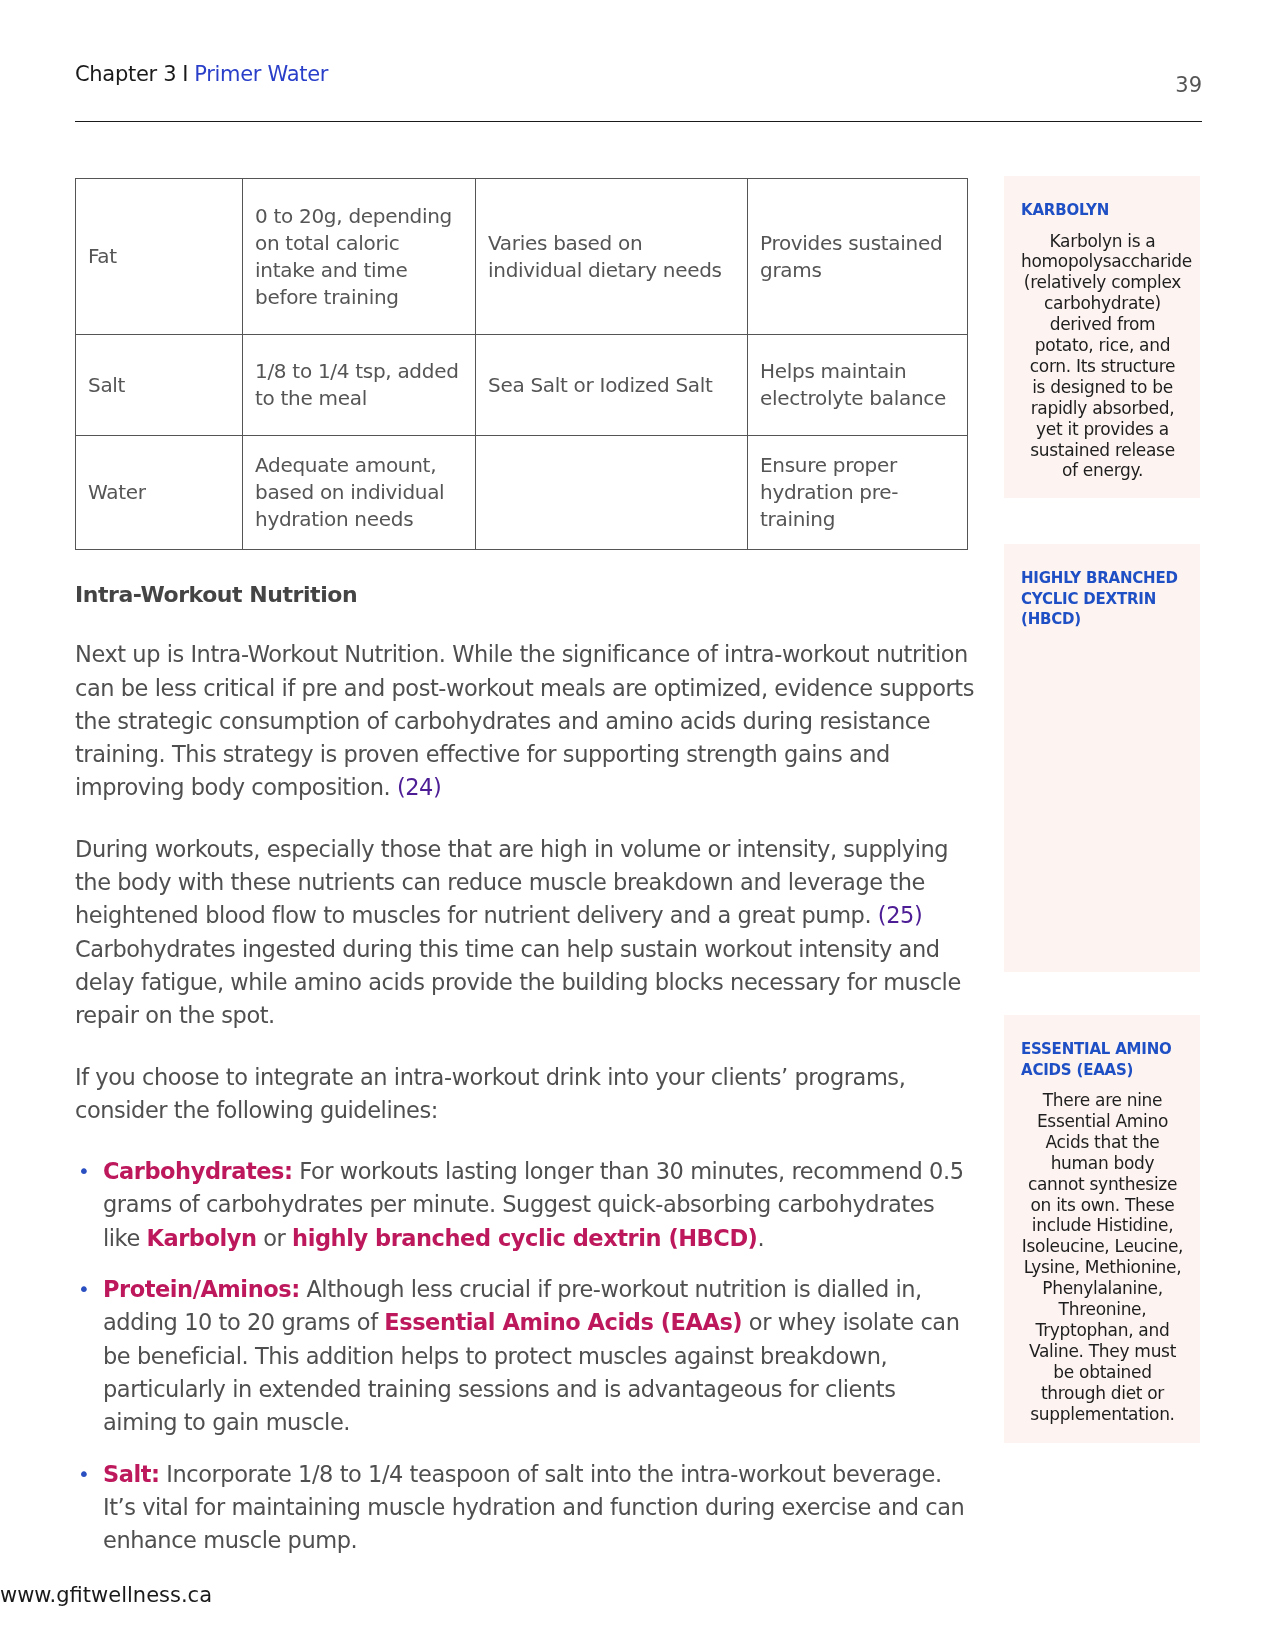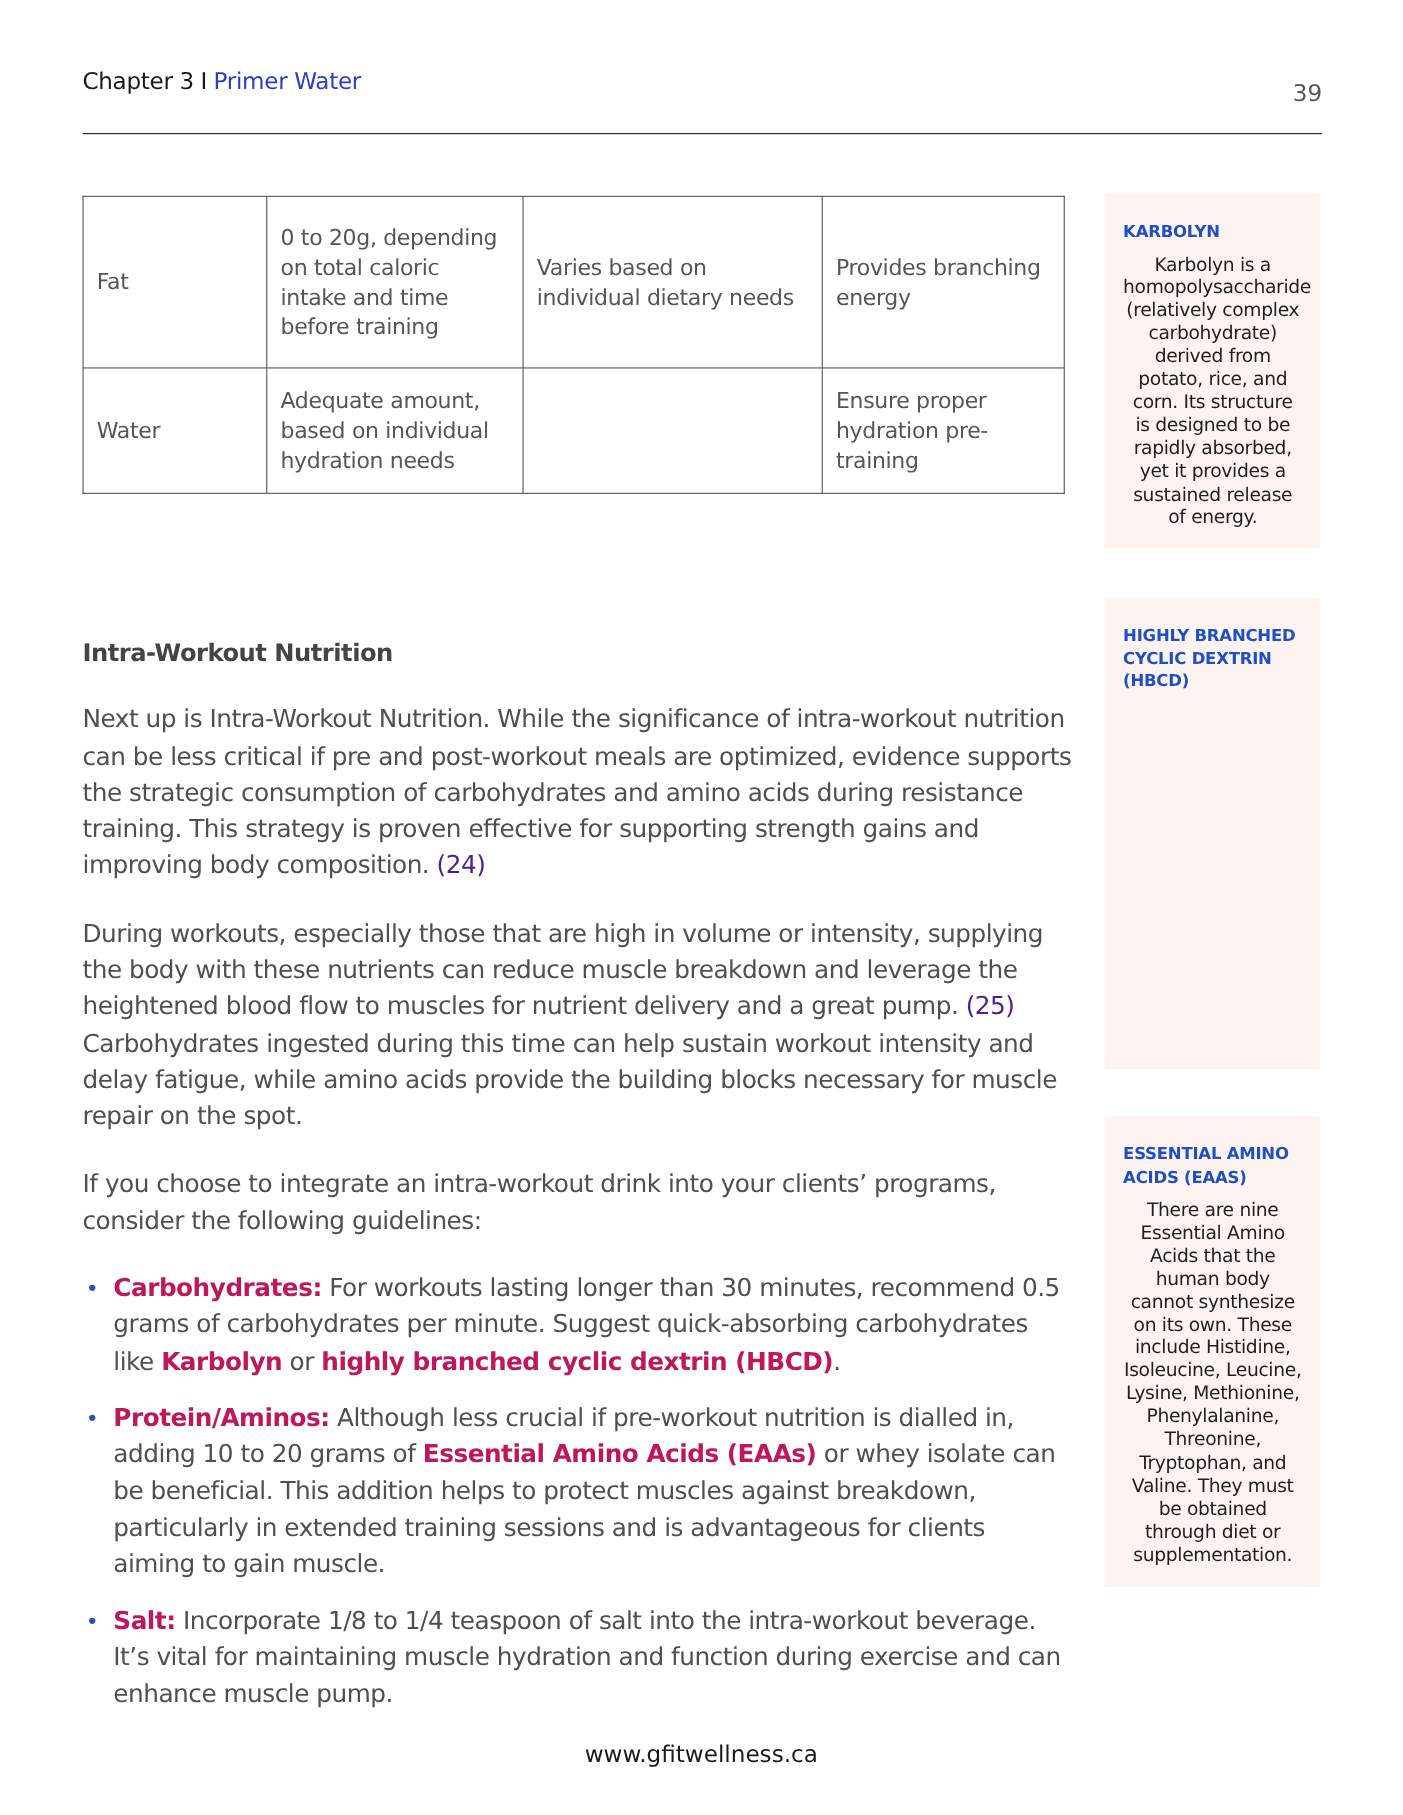--- a/index.html
+++ b/index.html
@@ -29,40 +29,46 @@
   .cite { color: #4c1d95; }
   ul.guides { list-style: none; margin: 0; padding: 0; }
   ul.guides li { position: relative; padding-left: 28px; margin-bottom: 18px; }
   ul.guides li .bullet { position: absolute; left: 3px; top: 0; color: #2a4fc0; font-size: 20px; }
   b { color: #be185d; }
 
   .sidebar-box { position: absolute; left: 1004px; width: 196px; background: #fdf4f1; box-sizing: border-box;
                  padding: 24px 16px 16px 17px; }
   .sb-title { color: #1f4fc4; font-weight: bold; font-size: 15px; line-height: 20.5px; margin-bottom: 10px; letter-spacing: -0.2px; }
   .sb-body { color: #1e1e1e; font-size: 17px; line-height: 20.9px; letter-spacing: -0.3px; text-align: center; }
-  .footer { position: absolute; left: 0; width: 1275px; top: 1583px; text-align: center; font-size: 21px; color: #1a1a1a; }
+  .footer { position: absolute; left: 0; width: 1275px; top: 1583px; font-size: 21px; color: #1a1a1a; }
 </style>
 </head>
 <body>
 
 <div class="header">
   <div class="chapter">
     <span>Chapter 3</span><span class="sep">I</span><span class="phase">Primer Water</span>
   </div>
   <div class="page-num">39</div>
 </div>
 <div class="header-rule"></div>
 
 <table class="nut">
   <tbody>
       <tr class="r0">
     <td class="c0">Fat</td>
     <td class="c1">0 to 20g, depending on total caloric intake and time before training</td>
     <td class="c2">Varies based on individual dietary needs</td>
-    <td class="c3">Provides branching energy</td>
+    <td class="c3">Provides sustained grams</td>
+  </tr>
+  <tr class="r1">
+    <td class="c0">Salt</td>
+    <td class="c1">1/8 to 1/4 tsp, added to the meal</td>
+    <td class="c2">Sea Salt or Iodized Salt</td>
+    <td class="c3">Helps maintain electrolyte balance</td>
   </tr>
   <tr class="r2">
     <td class="c0">Water</td>
     <td class="c1">Adequate amount, based on individual hydration needs</td>
     <td class="c2"></td>
     <td class="c3">Ensure proper hydration pre-training</td>
   </tr>
 </tbody>
   </table>
 

